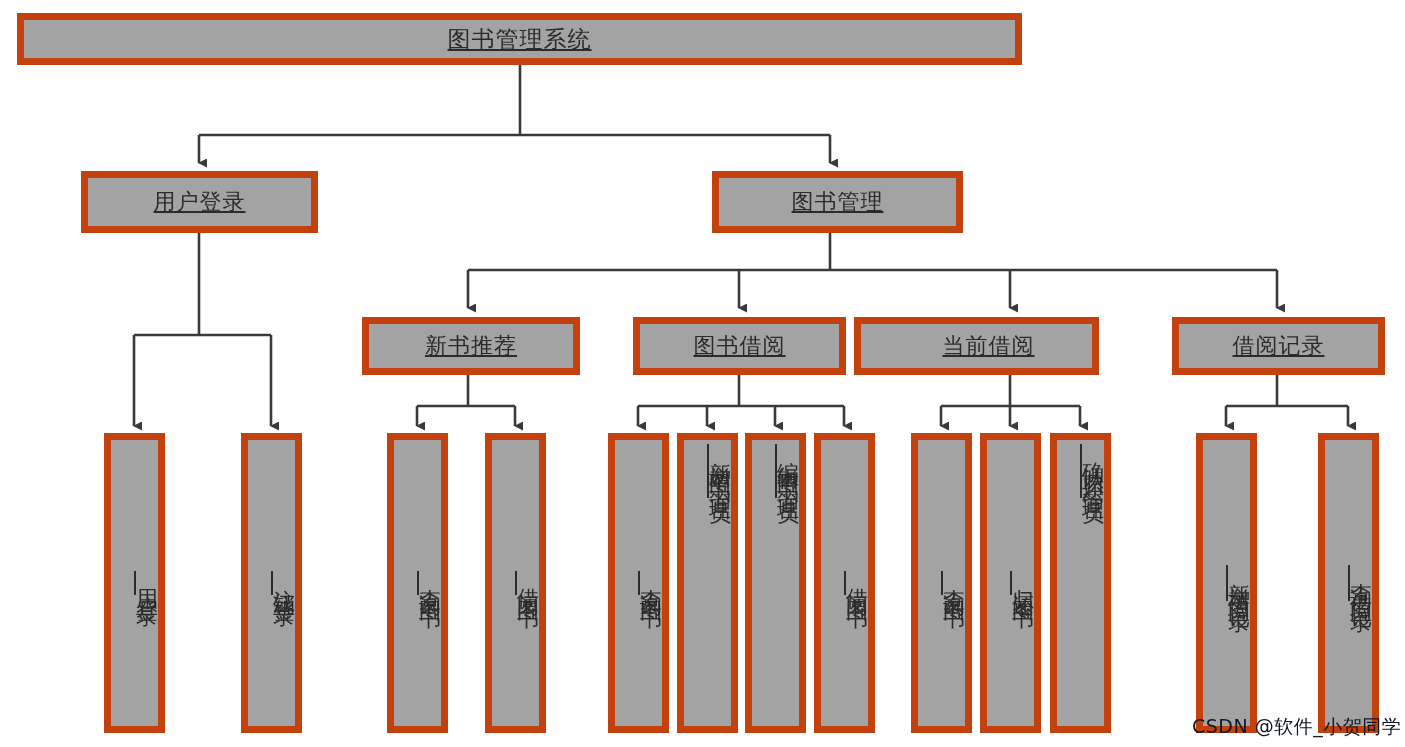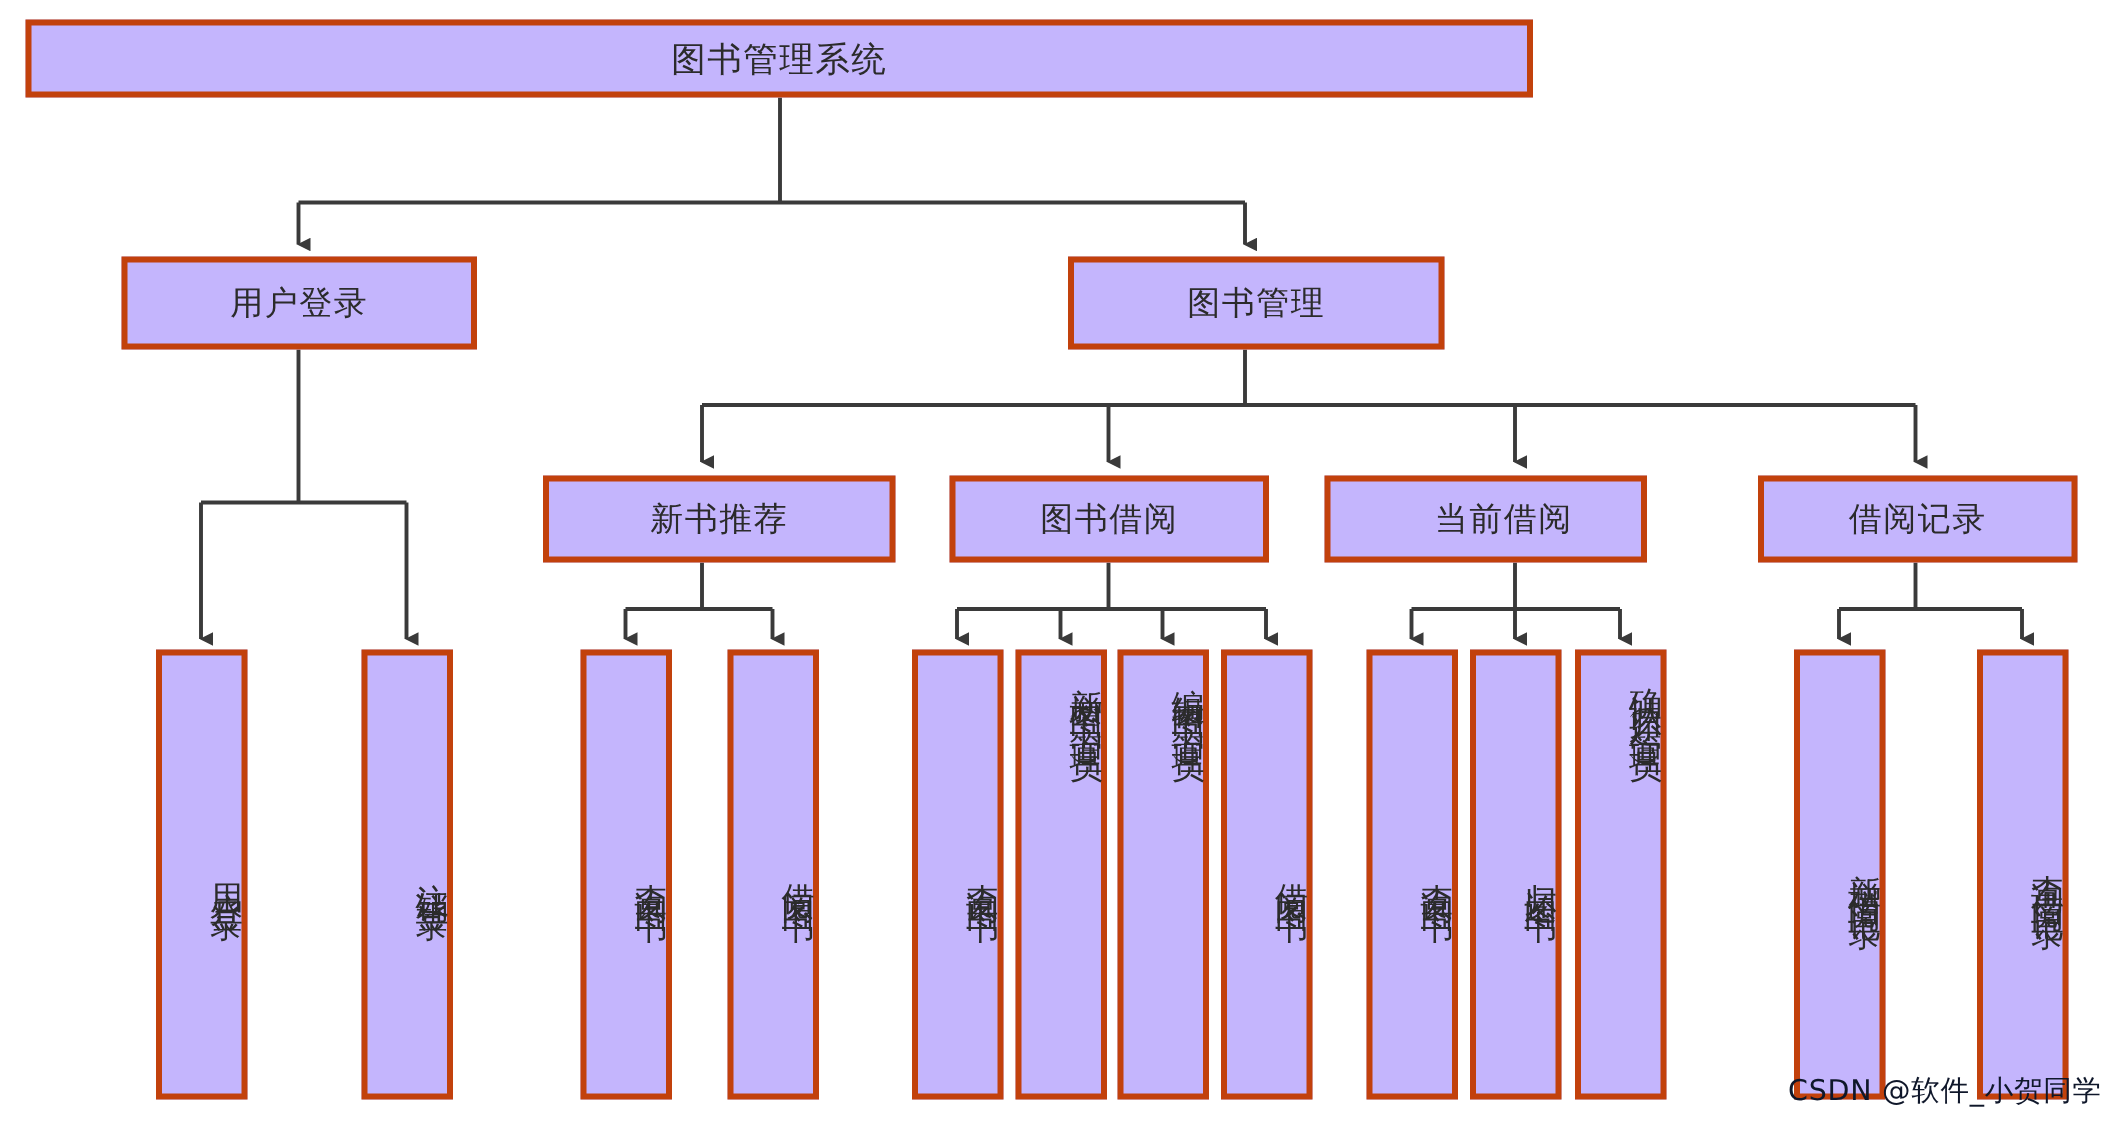--- a/index.html
+++ b/index.html
@@ -22,27 +22,28 @@
     position: absolute;
     left: 0;
     top: 0;
     width: 1405px;
     height: 747px;
     pointer-events: none;
   }
   .node {
     position: absolute;
     box-sizing: border-box;
-    background: #c4b5fd;
-    border: 4px solid #c2410c;
+    background: #a3a3a3;
+    border: 7px solid #c2410c;
     color: #2b2b2b;
     display: flex;
     align-items: center;
     justify-content: center;
     z-index: 2;
+    text-decoration: underline;
   }
   .node.root {
     font-size: 23px;
     letter-spacing: 1px;
   }
   .node.tier2 {
     font-size: 22px;
     letter-spacing: 1px;
   }
   .node.leaf {
@@ -135,27 +136,27 @@
     <span>图书管理系统</span>
   </div>
 
   <div class="node tier2" style="left:81px; top:171px; width:237px; height:62px;">
     <span>用户登录</span>
   </div>
   <div class="node tier2" style="left:712px; top:171px; width:251px; height:62px;">
     <span>图书管理</span>
   </div>
 
-  <div class="node tier2" style="left:362px; top:317px; width:235px; height:58px;">
+  <div class="node tier2" style="left:362px; top:317px; width:218px; height:58px;">
     <span>新书推荐</span>
   </div>
   <div class="node tier2" style="left:633px; top:317px; width:213px; height:58px;">
     <span>图书借阅</span>
   </div>
-  <div class="node tier2" style="left:883px; top:317px; width:215px; height:58px;padding-left:24px;">
+  <div class="node tier2" style="left:854px; top:317px; width:245px; height:58px;padding-left:24px;">
     <span>当前借阅</span>
   </div>
   <div class="node tier2" style="left:1172px; top:317px; width:213px; height:58px;">
     <span>借阅记录</span>
   </div>
 
   <div class="node leaf" style="left:104px; top:433px; width:61px; height:300px;">
     <span class="vtext">用户登录</span>
   </div>
   <div class="node leaf" style="left:241px; top:433px; width:61px; height:300px;">

